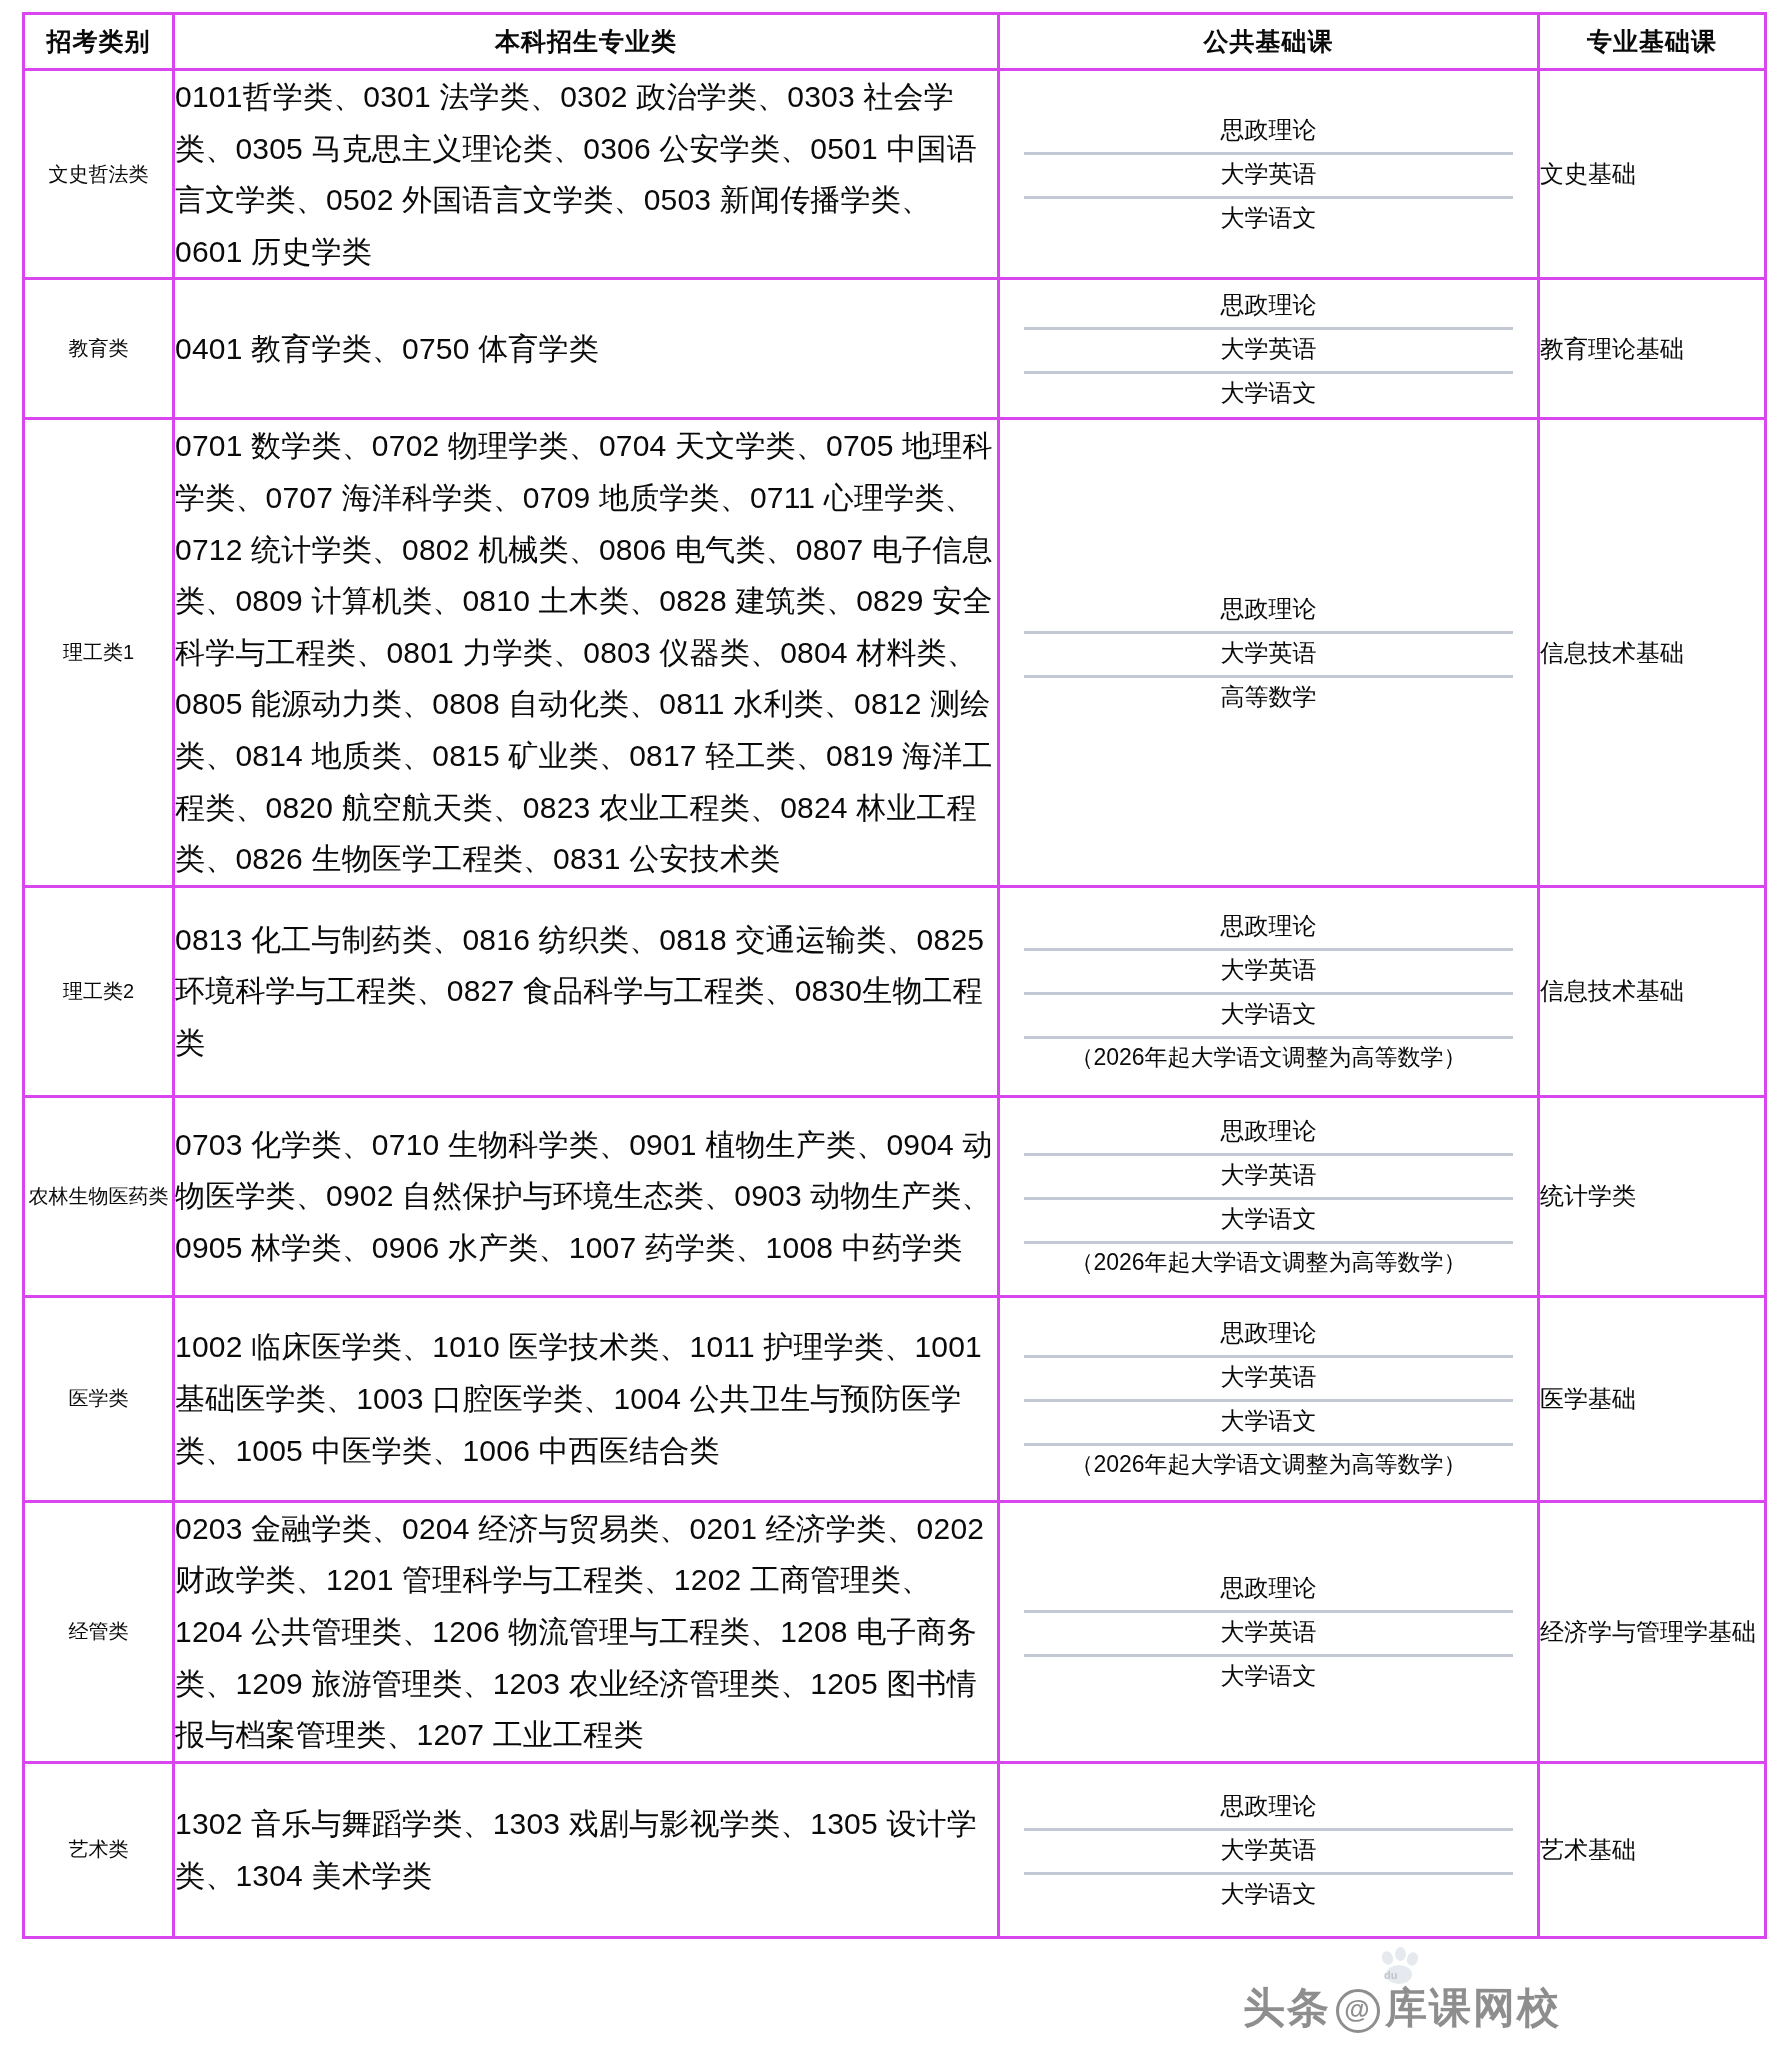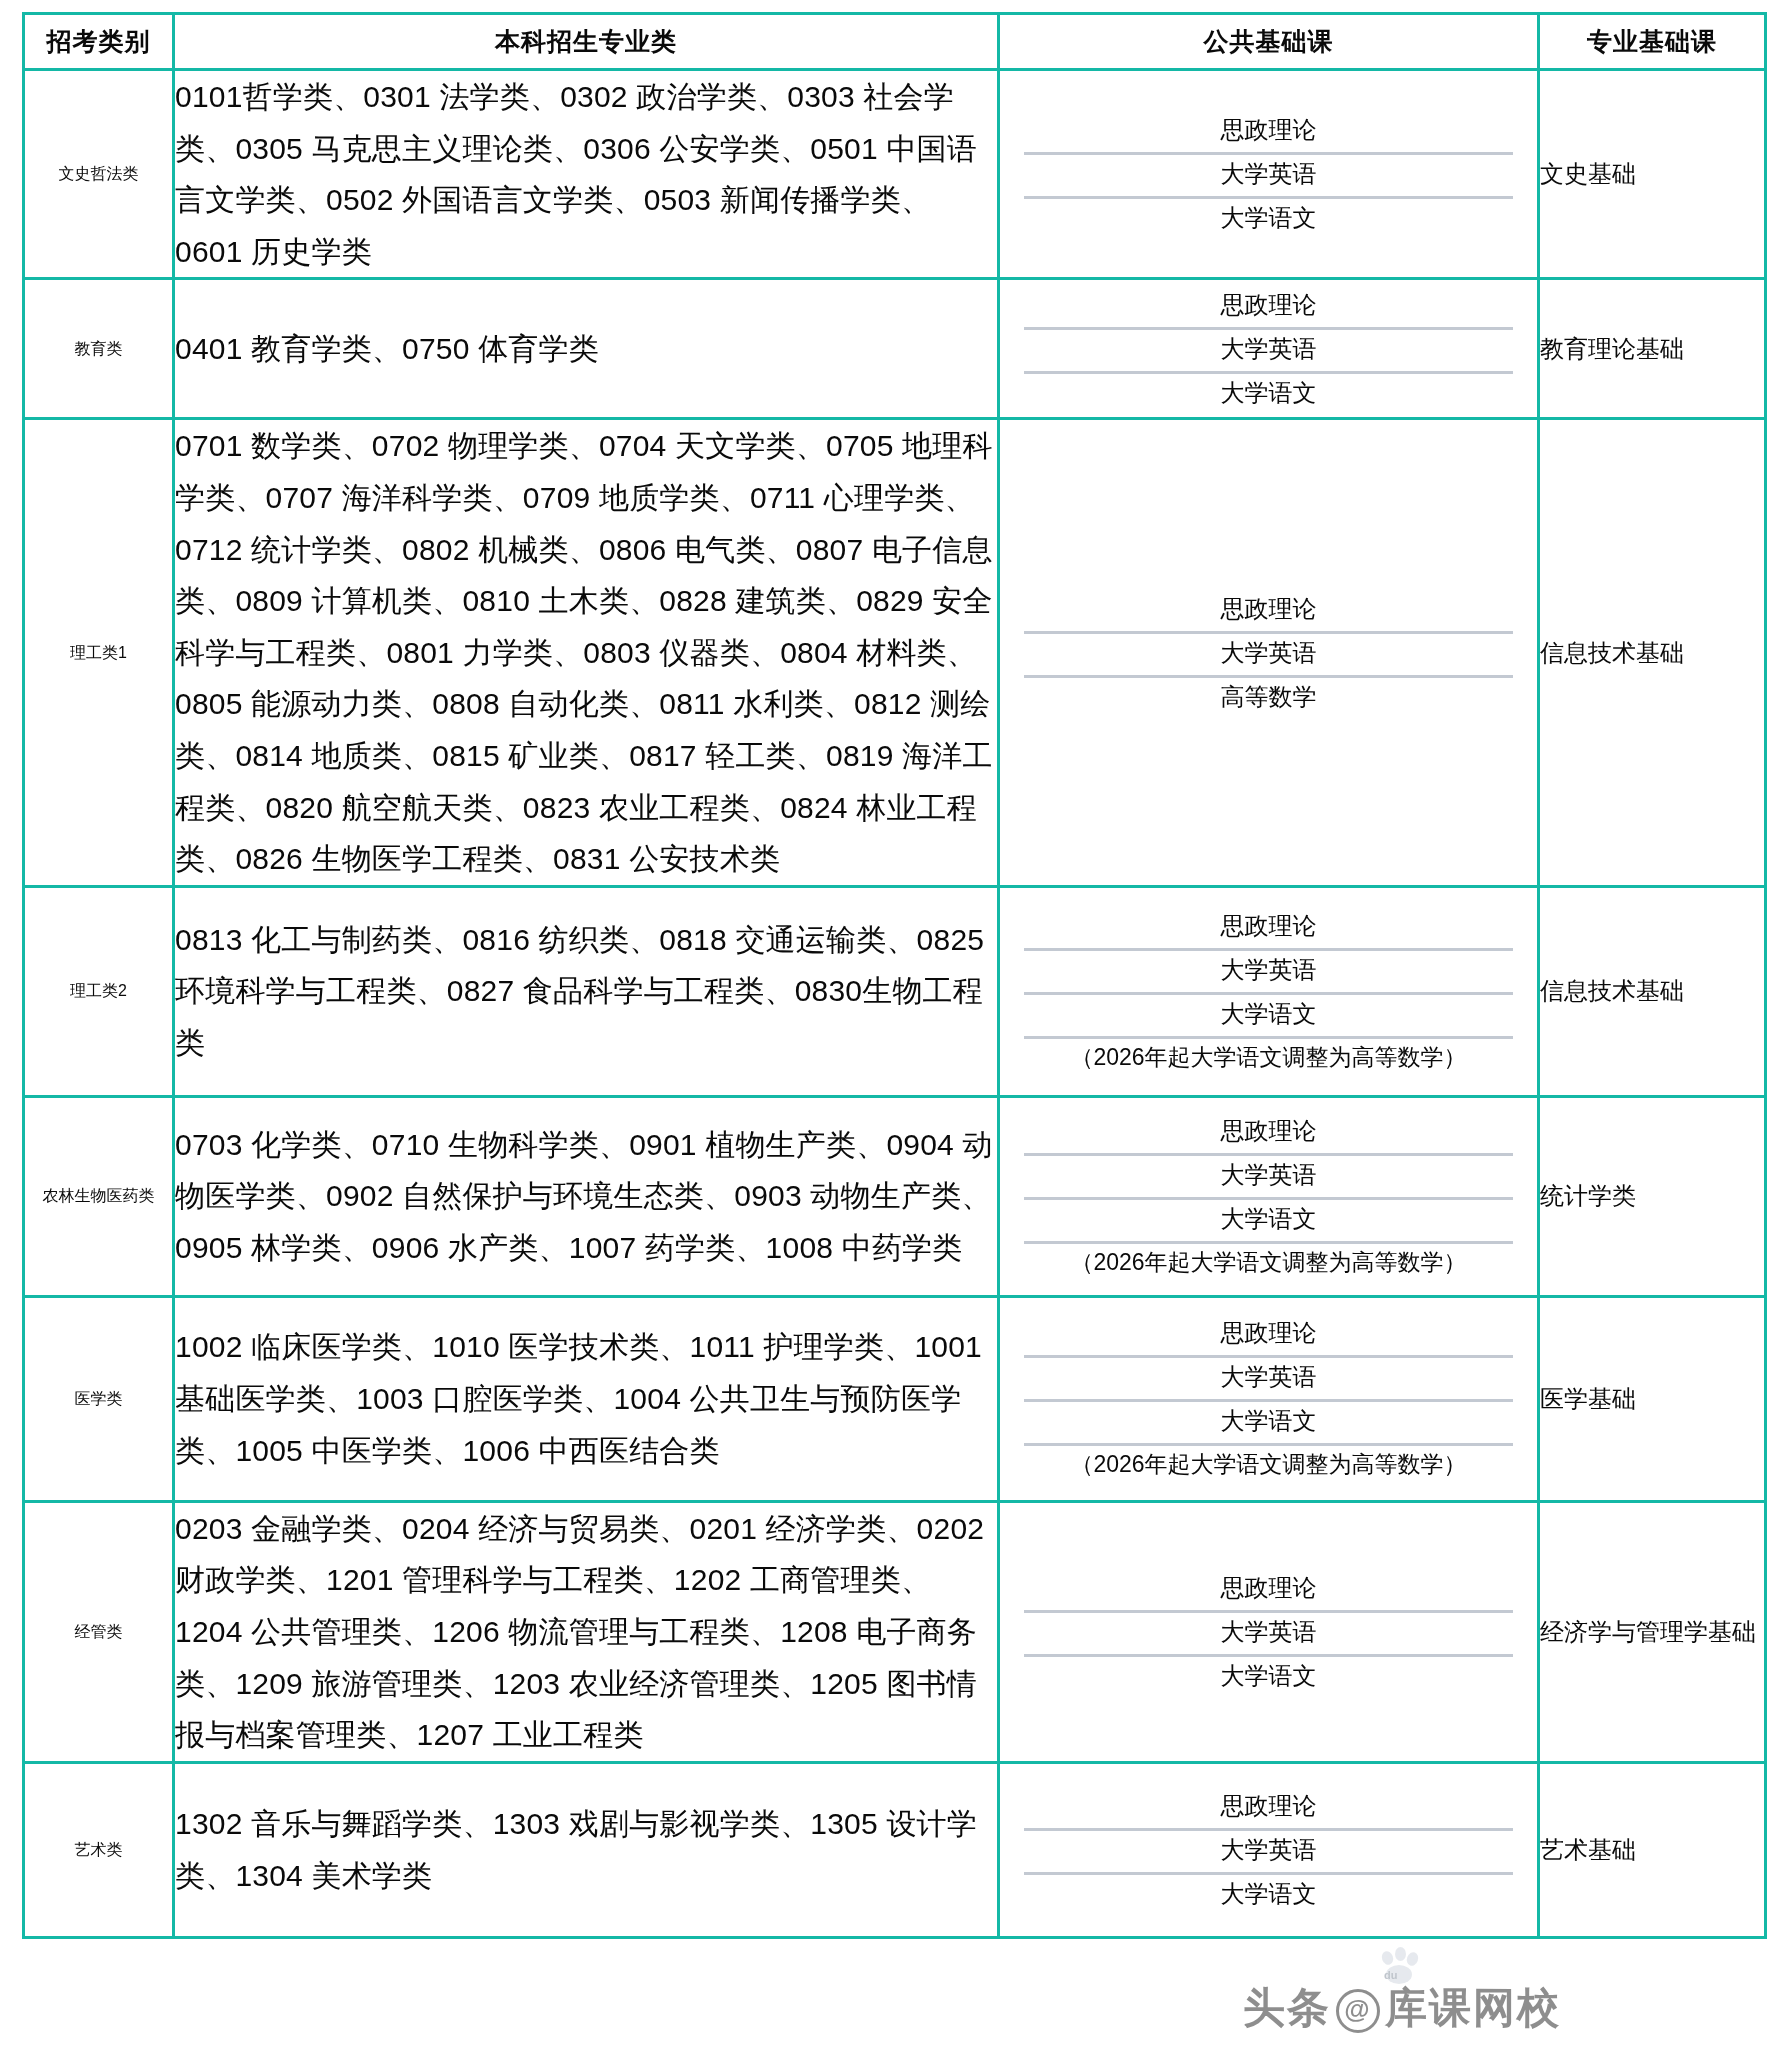--- a/index.html
+++ b/index.html
@@ -13,21 +13,21 @@
   }
   #wrap{position:absolute;left:22px;top:12px;width:1742px;}
 
   table.main{
     width:1742px;
     border-collapse:collapse;
     table-layout:fixed;
   }
   table.main > thead > tr > th,
   table.main > tbody > tr > td{
-    border:3px solid #14b8a6;
+    border:3px solid #d946ef;
     padding:0;
     vertical-align:middle;
     background:#ffffff;
     margin-left:40px;
   }
 
   col.c1{width:150px;}
   col.c2{width:825px;}
   col.c3{width:540px;}
   col.c4{width:227px;}
@@ -35,21 +35,21 @@
   th.hdr{
     height:53px;
     text-align:center;
     font-weight:bold;
     font-size:25px;
     letter-spacing:1px;
   }
 
   td.cat{
     text-align:center;
-    font-size:16px;
+    font-size:20px;
     line-height:1.35;
     padding:4px 2px;
   }
   td.majors{
     text-align:left;
     font-size:30px;
     line-height:1.72;
     padding:10px 16px;
     letter-spacing:0.2px;
   }

